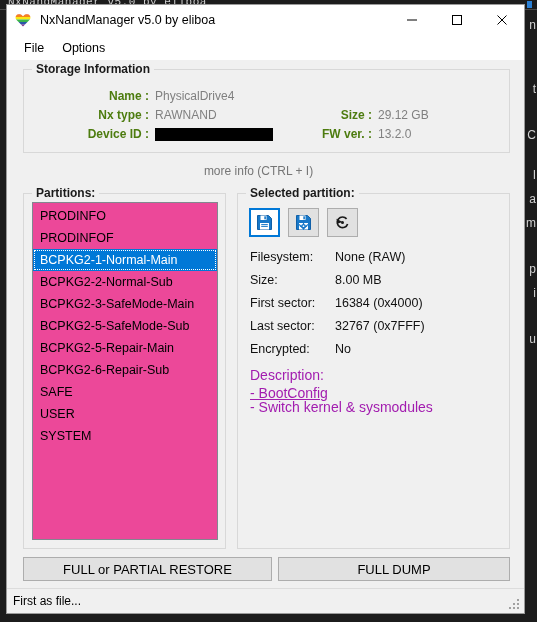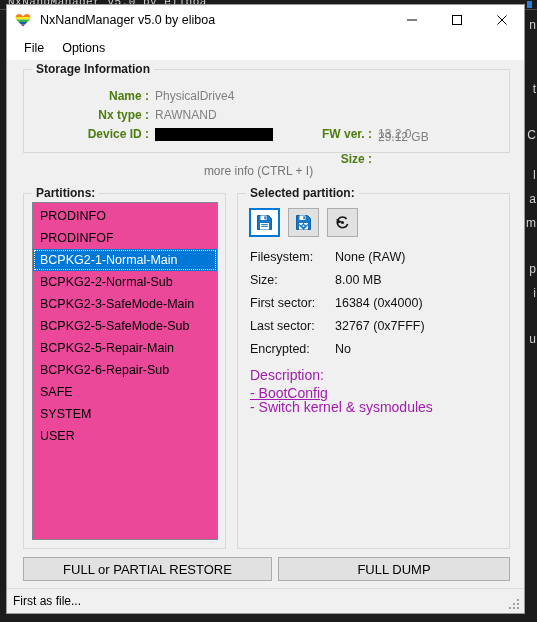--- a/index.html
+++ b/index.html
@@ -406,21 +406,21 @@
         <span class="info-label" style="width:125px;">Nx type :</span>
         <span class="info-value">RAWNAND</span>
       </div>
 
       <div class="info-row" style="left:0; top:57px; width:260px;">
         <span class="info-label" style="width:125px;">Device ID :</span>
         <span class="redacted"></span>
       </div>
 
       <div class="info-row" style="left:280px; top:38px; width:190px;">
-        <span class="info-label" style="width:68px;margin-top:44px;">Size :</span>
+        <span class="info-label" style="width:68px;">Size :</span>
         <span class="info-value">29.12 GB</span>
       </div>
 
       <div class="info-row" style="left:280px; top:57px; width:190px;">
         <span class="info-label" style="width:68px;">FW ver. :</span>
         <span class="info-value">13.2.0</span>
       </div>
     </div>
 
     <div id="more-info">more info (CTRL + I)</div>
@@ -430,22 +430,22 @@
       <div id="partition-list">
         <div class="partition-item">PRODINFO</div>
         <div class="partition-item">PRODINFOF</div>
         <div class="partition-item selected">BCPKG2-1-Normal-Main</div>
         <div class="partition-item">BCPKG2-2-Normal-Sub</div>
         <div class="partition-item">BCPKG2-3-SafeMode-Main</div>
         <div class="partition-item">BCPKG2-5-SafeMode-Sub</div>
         <div class="partition-item">BCPKG2-5-Repair-Main</div>
         <div class="partition-item">BCPKG2-6-Repair-Sub</div>
         <div class="partition-item">SAFE</div>
+        <div class="partition-item">USER</div>
         <div class="partition-item">SYSTEM</div>
-        <div class="partition-item">USER</div>
       </div>
     </div>
 
     <div class="groupbox" id="selected-group">
       <div class="groupbox-title">Selected partition:</div>
 
       <div id="action-buttons">
         <div class="action-btn focused">
           <svg width="17" height="17" viewBox="0 0 17 17">
             <path d="M1.5 1.5 H12.5 L15.5 4.5 V15.5 H1.5 Z" fill="#1878c8" stroke="#1060a8" stroke-width="1"></path>

